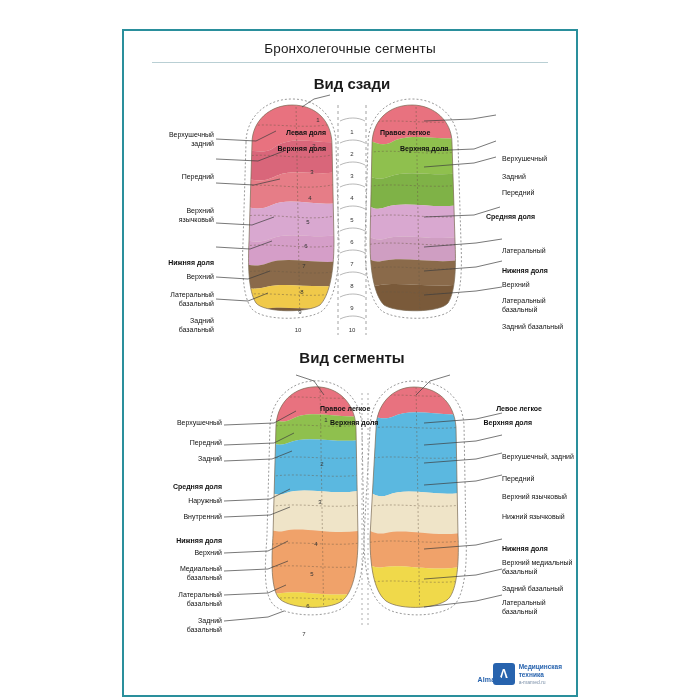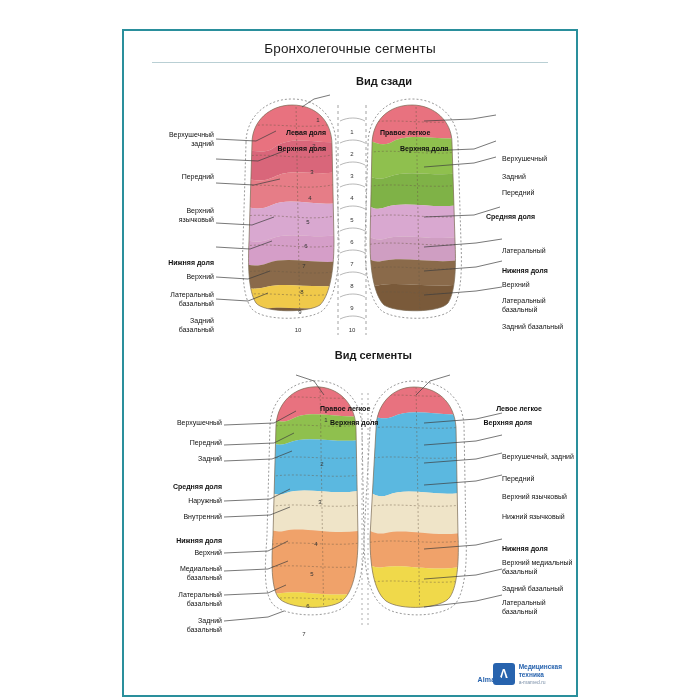--- a/index.html
+++ b/index.html
@@ -36,24 +36,24 @@
   .title-rule {
     position: absolute;
     top: 31px;
     left: 28px;
     width: 396px;
     height: 1px;
     background: #b9cfd4;
   }
   .section-label {
     position: absolute;
-    font-size: 11px;
+    font-size: 15px;
     font-weight: bold;
     color: #1a1a1a;
-    text-align: right;
+    text-align: center;
     width: 120px;
   }
   #sec-top { top: 44px; left: 168px; }
   #sec-bottom { top: 318px; left: 168px; }
 
   .panel {
     position: absolute;
     left: 0;
     width: 456px;
   }

